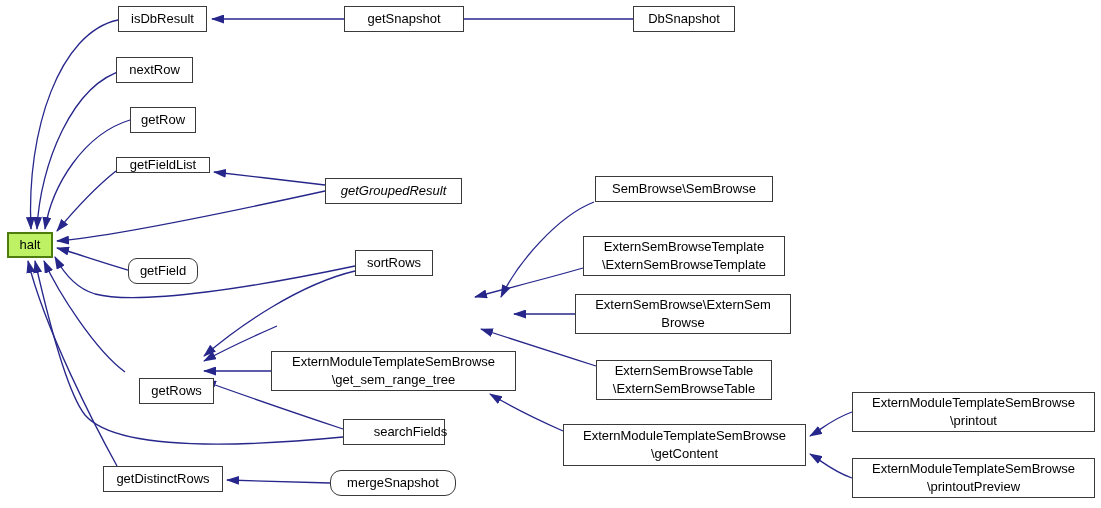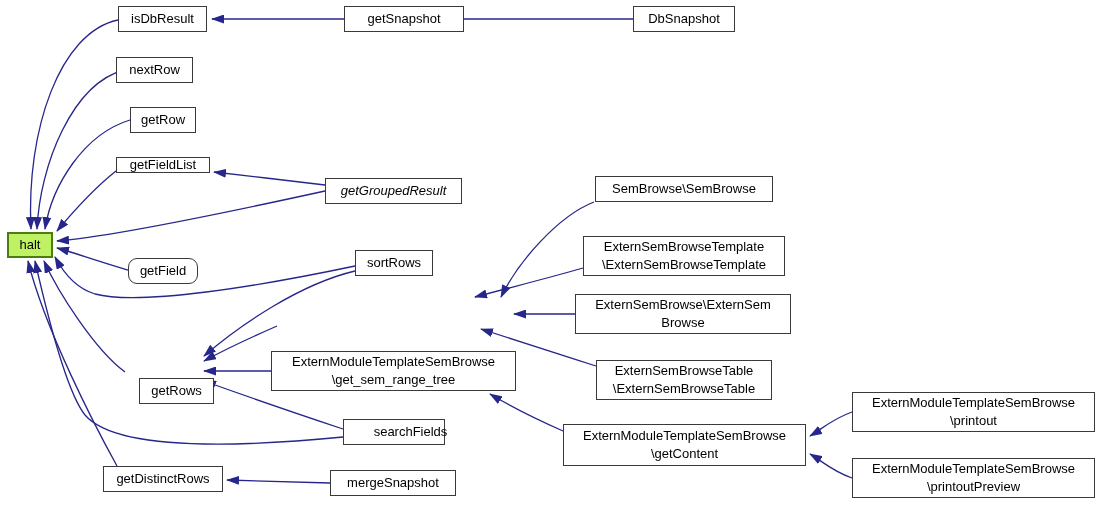--- a/index.html
+++ b/index.html
@@ -88,19 +88,19 @@
 Browse</div>
   <div class="node" style="left:139px; top:360px; width:75px;  height:26px;margin-top:18px;">getRows</div>
   <div class="node" style="left:271px; top:351px; width:245px; height:40px;">ExternModuleTemplateSemBrowse
 \get_sem_range_tree</div>
   <div class="node" style="left:596px; top:360px; width:176px; height:40px;">ExternSemBrowseTable
 \ExternSemBrowseTable</div>
   <div class="node" style="left:343px; top:419px; width:102px; height:26px;padding-left:33px;">searchFields</div>
   <div class="node" style="left:563px; top:424px; width:243px; height:42px;">ExternModuleTemplateSemBrowse
 \getContent</div>
   <div class="node" style="left:103px; top:466px; width:120px; height:26px;">getDistinctRows</div>
-  <div class="node" style="left:330px; top:470px; width:126px; height:26px;">mergeSnapshot</div>
+  <div class="node" style="left:330px; top:470px; width:126px; height:26px;border-radius:11px;">mergeSnapshot</div>
   <div class="node" style="left:852px; top:392px; width:243px; height:40px;">ExternModuleTemplateSemBrowse
 \printout</div>
   <div class="node" style="left:852px; top:458px; width:243px; height:40px;">ExternModuleTemplateSemBrowse
 \printoutPreview</div>
 
 </div>
 
 </body></html>

